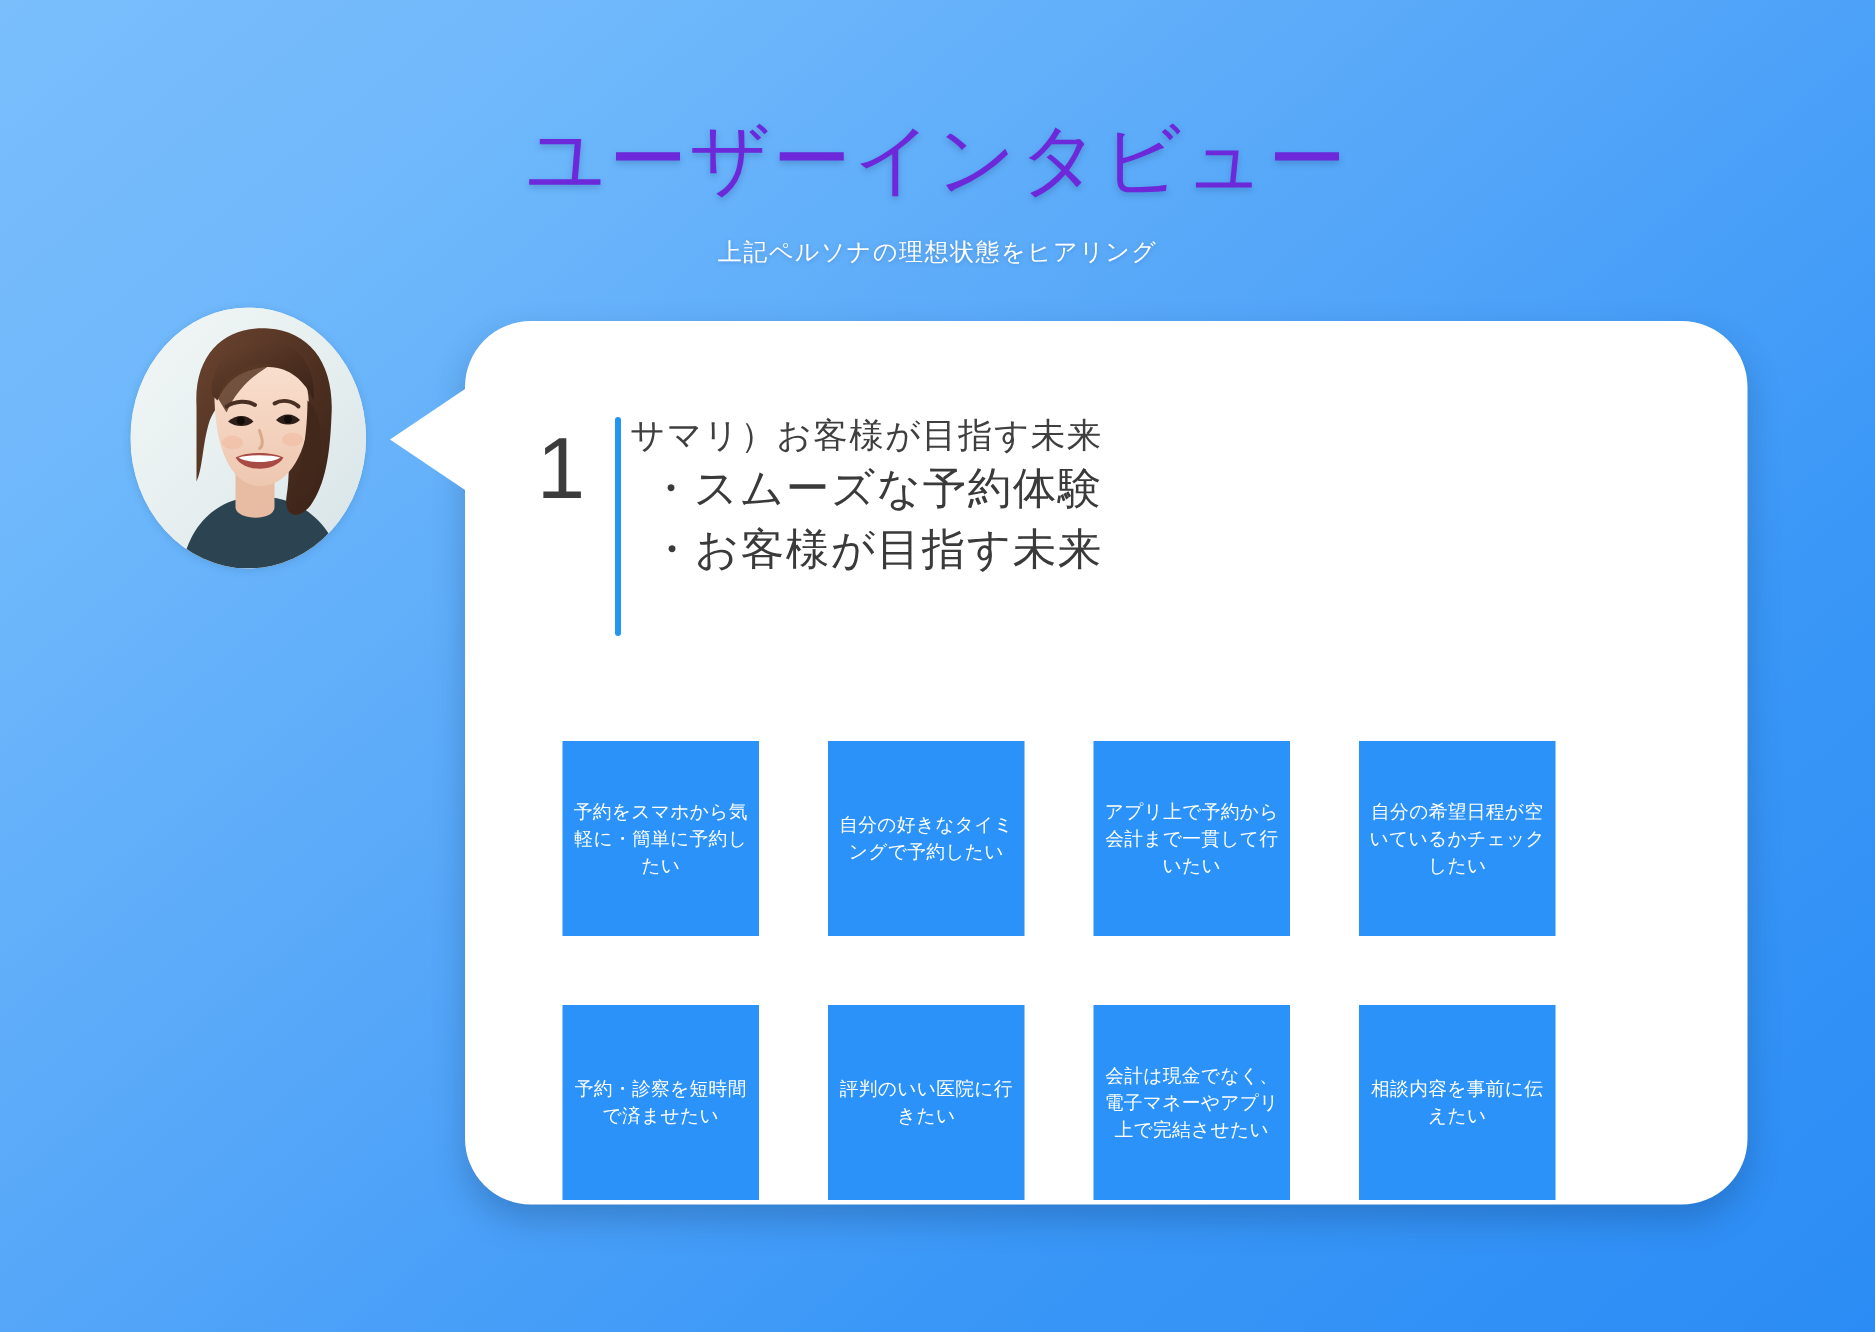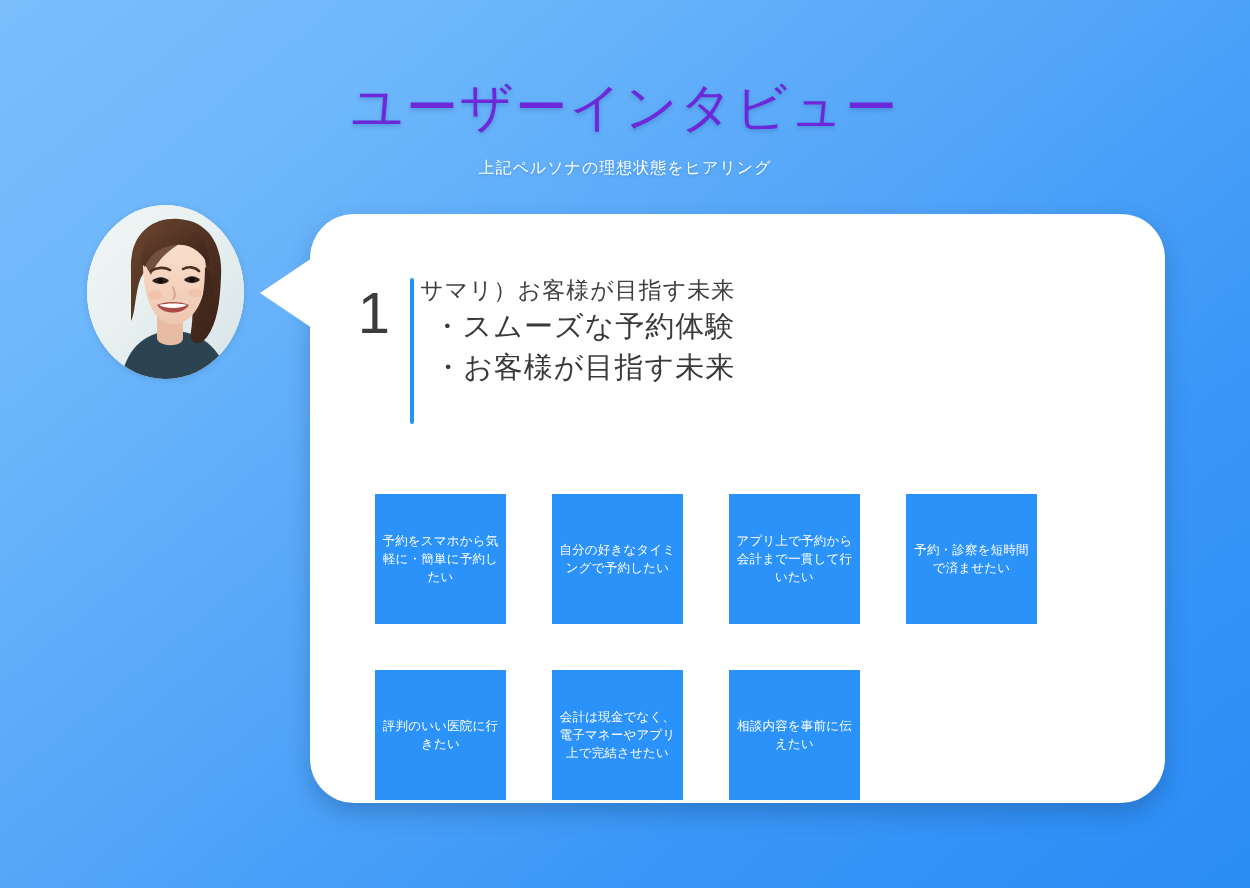--- a/index.html
+++ b/index.html
@@ -222,20 +222,23 @@
     <div class="card">
       <span class="card-text">予約をスマホから気軽に・簡単に予約したい</span>
     </div>
     <div class="card">
       <span class="card-text">自分の好きなタイミングで予約したい</span>
     </div>
     <div class="card">
       <span class="card-text">アプリ上で予約から会計まで一貫して行いたい</span>
     </div>
     <div class="card">
+      <span class="card-text">自分の希望日程が空いているかチェックしたい</span>
+    </div>
+    <div class="card">
       <span class="card-text">予約・診察を短時間で済ませたい</span>
     </div>
     <div class="card">
       <span class="card-text">評判のいい医院に行きたい</span>
     </div>
     <div class="card">
       <span class="card-text">会計は現金でなく、電子マネーやアプリ上で完結させたい</span>
     </div>
     <div class="card">
       <span class="card-text">相談内容を事前に伝えたい</span>

